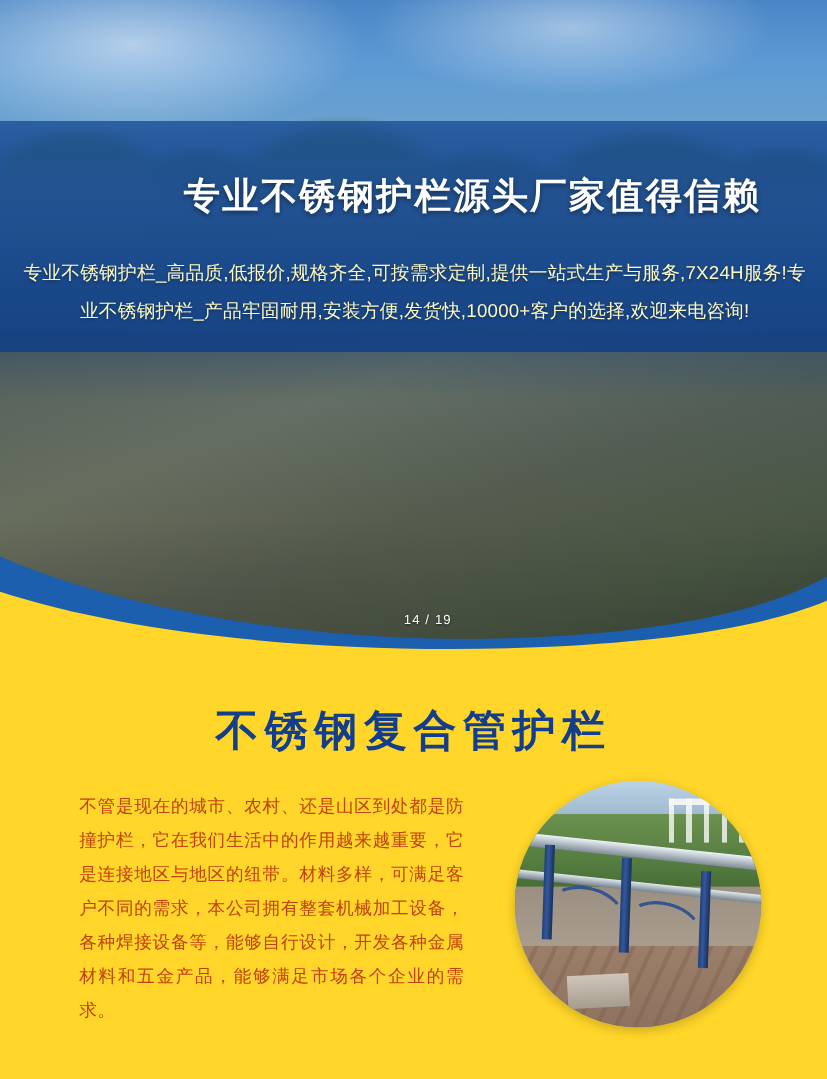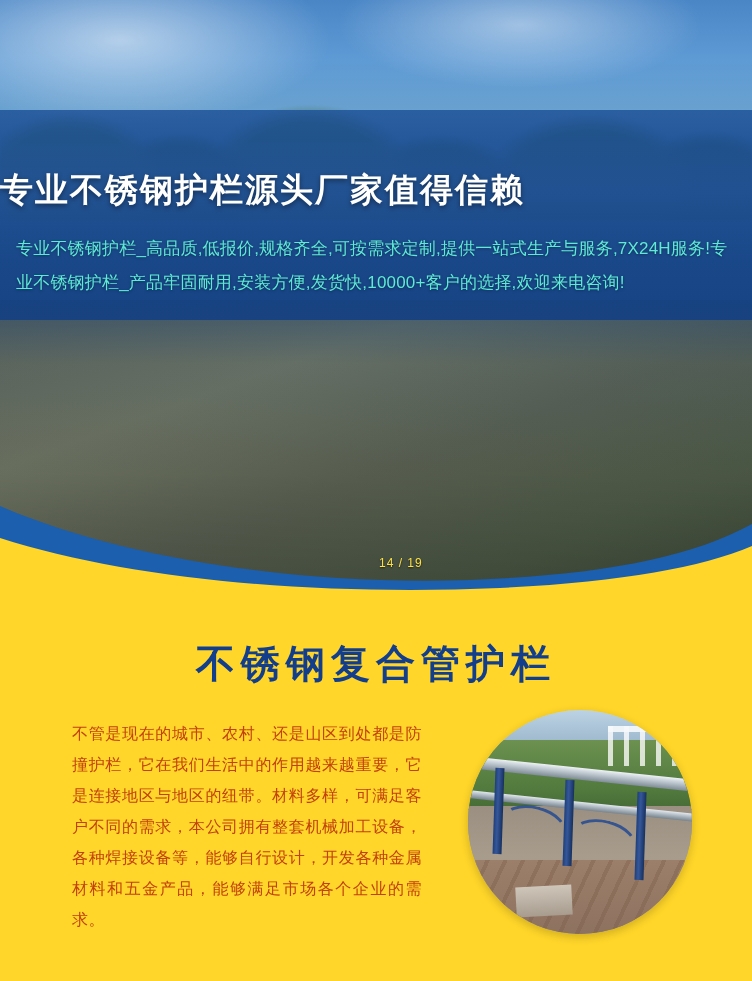--- a/index.html
+++ b/index.html
@@ -64,54 +64,55 @@
 
   
   .blue-band {
     position: absolute;
     top: 110px; left: 0;
     width: 752px; height: 210px;
     background: linear-gradient(to bottom, rgba(26,78,150,0.80) 0%, rgba(22,70,140,0.88) 40%, rgba(20,64,130,0.92) 100%);
   }
   .headline {
     position: absolute;
-    top: 168px; left: 0;
+    top: 156px; left: 0;
     width: 692px;
-    text-align: left;
+    text-align: right;
     color: #ffffff;
     font-size: 33px;
     font-weight: bold;
     letter-spacing: 2px;
     text-shadow: 0 2px 5px rgba(0,0,0,0.45);
   }
   .subcopy {
     position: absolute;
     top: 232px; left: 16px;
     width: 722px;
-    color: #5eead4;
+    color: #fef9c3;
     font-size: 17px;
     line-height: 34px;
     letter-spacing: 0.2px;
     text-shadow: 0 1px 3px rgba(0,0,0,0.35);
+    text-align: center;
   }
 
   
   .highway {
     position: absolute;
     top: 300px; left: 0;
     width: 752px; height: 290px;
     background:
       linear-gradient(to bottom, rgba(30,70,120,0.55) 0%, rgba(30,70,120,0.12) 22%, rgba(0,0,0,0.05) 60%, rgba(0,0,0,0.18) 100%),
       linear-gradient(160deg, #5d6356 0%, #6e7462 30%, #5a6152 55%, #4d5a46 80%, #3f4b3a 100%);
   }
   .slide-counter {
     position: absolute;
-    top: 556px; left: 379px;
+    top: 556px; left: 367px;
     font-size: 12px;
-    color: #fde047;
+    color: #ffffff;
     letter-spacing: 1px;
     text-shadow: 0 1px 2px rgba(0,0,0,0.6);
     text-align: center;
   }
   
   .curve {
     position: absolute;
     bottom: -2px; left: 0;
     width: 752px; height: 130px;
     pointer-events: none;

